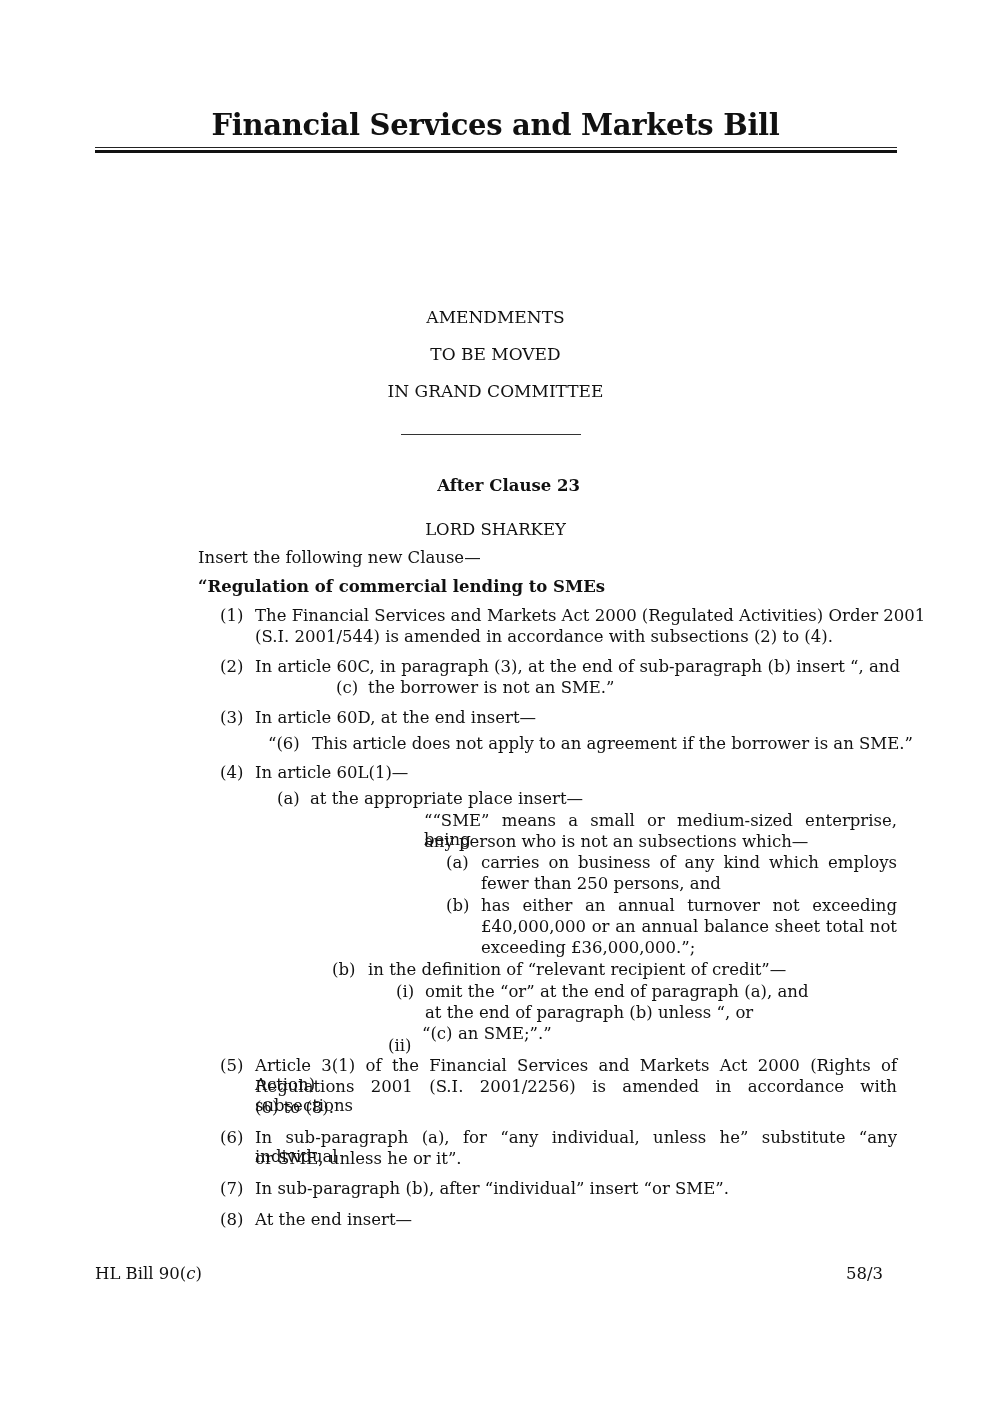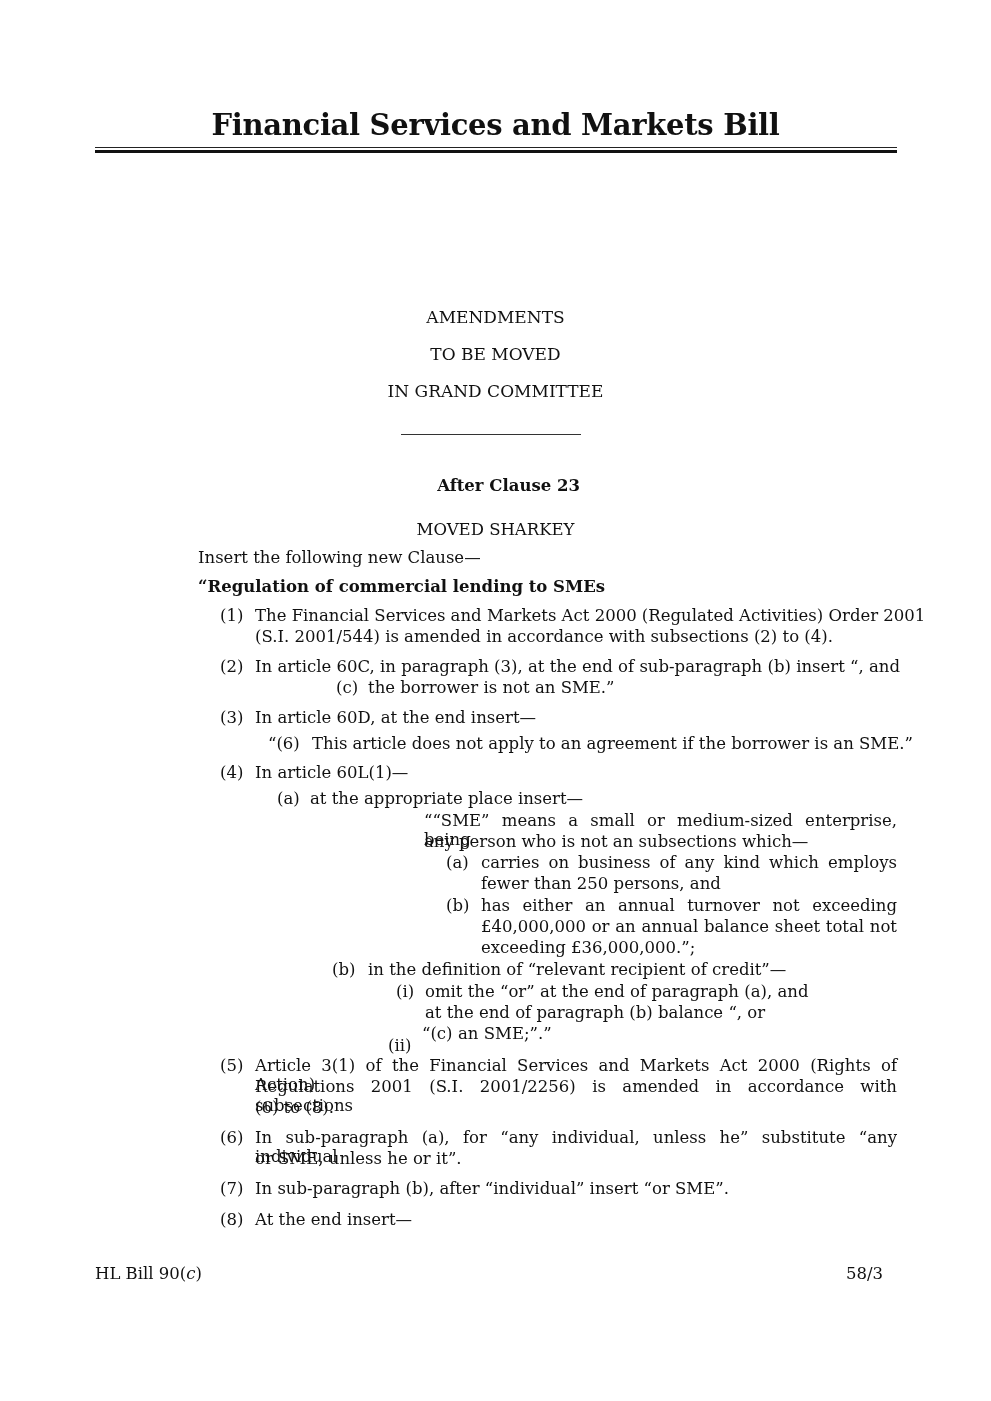--- a/index.html
+++ b/index.html
@@ -23,21 +23,21 @@
   <div class="abs title">Financial Services and Markets Bill</div>
   <div class="rule1"></div>
   <div class="rule2"></div>
 
   <div class="abs center" style="top:307px;">AMENDMENTS</div>
   <div class="abs center" style="top:344px;">TO BE MOVED</div>
   <div class="abs center" style="top:381px;">IN GRAND COMMITTEE</div>
   <div class="sep"></div>
 
   <div class="abs center b" style="top:476px;font-size:16.5px;padding-left:13px;">After Clause 23</div>
-  <div class="abs center" style="top:520px;font-size:16.5px;">MOVED SHARKEY</div>
+  <div class="abs center" style="top:520px;font-size:16.5px;">LORD SHARKEY</div>
 
   <div class="abs t" style="left:198px;top:548px;">Insert the following new Clause—</div>
   <div class="abs t b" style="left:198px;top:577px;">“Regulation of commercial lending to SMEs</div>
 
   <div class="abs t" style="left:220px;top:606px;">(1)</div>
   <div class="abs t" style="left:255px;top:606px;">The Financial Services and Markets Act 2000 (Regulated Activities) Order 2001</div>
   <div class="abs t" style="left:255px;top:627px;">(S.I. 2001/544) is amended in accordance with subsections (2) to (4).</div>
 
   <div class="abs t" style="left:220px;top:657px;">(2)</div>
   <div class="abs t" style="left:255px;top:657px;">In article 60C, in paragraph (3), at the end of sub-paragraph (b) insert “, and</div>
@@ -66,21 +66,21 @@
   <div class="abs t just" style="left:481px;top:896px;width:416px;">has either an annual turnover not exceeding</div>
   <div class="abs t just" style="left:481px;top:917px;width:416px;">£40,000,000 or an annual balance sheet total not</div>
   <div class="abs t" style="left:481px;top:938px;">exceeding £36,000,000.”;</div>
 
   <div class="abs t" style="left:332px;top:960px;">(b)</div>
   <div class="abs t" style="left:368px;top:960px;">in the definition of “relevant recipient of credit”—</div>
 
   <div class="abs t" style="left:396px;top:982px;">(i)</div>
   <div class="abs t" style="left:425px;top:982px;">omit the “or” at the end of paragraph (a), and</div>
   <div class="abs t" style="left:388px;top:1003px;margin-top:33px;">(ii)</div>
-  <div class="abs t" style="left:425px;top:1003px;">at the end of paragraph (b) balance “, or</div>
+  <div class="abs t" style="left:425px;top:1003px;">at the end of paragraph (b) unless “, or</div>
   <div class="abs t" style="left:422px;top:1024px;">“(c)</div>
   <div class="abs t" style="left:458px;top:1024px;">an SME;”.”</div>
 
   <div class="abs t" style="left:220px;top:1056px;">(5)</div>
   <div class="abs t just" style="left:255px;top:1056px;width:642px;">Article 3(1) of the Financial Services and Markets Act 2000 (Rights of Action)</div>
   <div class="abs t just" style="left:255px;top:1077px;width:642px;">Regulations 2001 (S.I. 2001/2256) is amended in accordance with subsections</div>
   <div class="abs t" style="left:255px;top:1098px;">(6) to (8).</div>
 
   <div class="abs t" style="left:220px;top:1128px;">(6)</div>
   <div class="abs t just" style="left:255px;top:1128px;width:642px;">In sub-paragraph (a), for “any individual, unless he” substitute “any individual</div>

